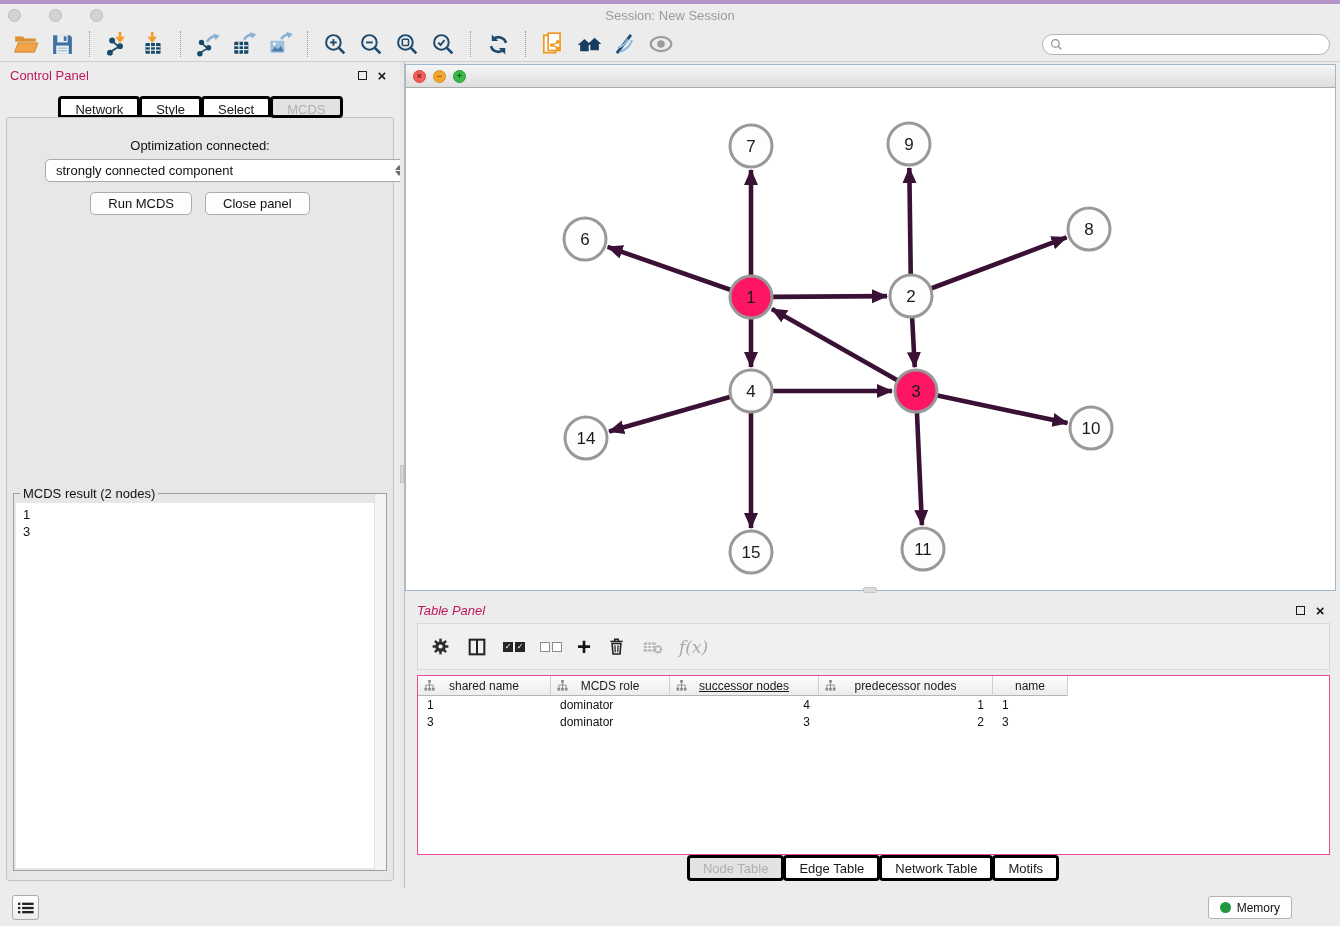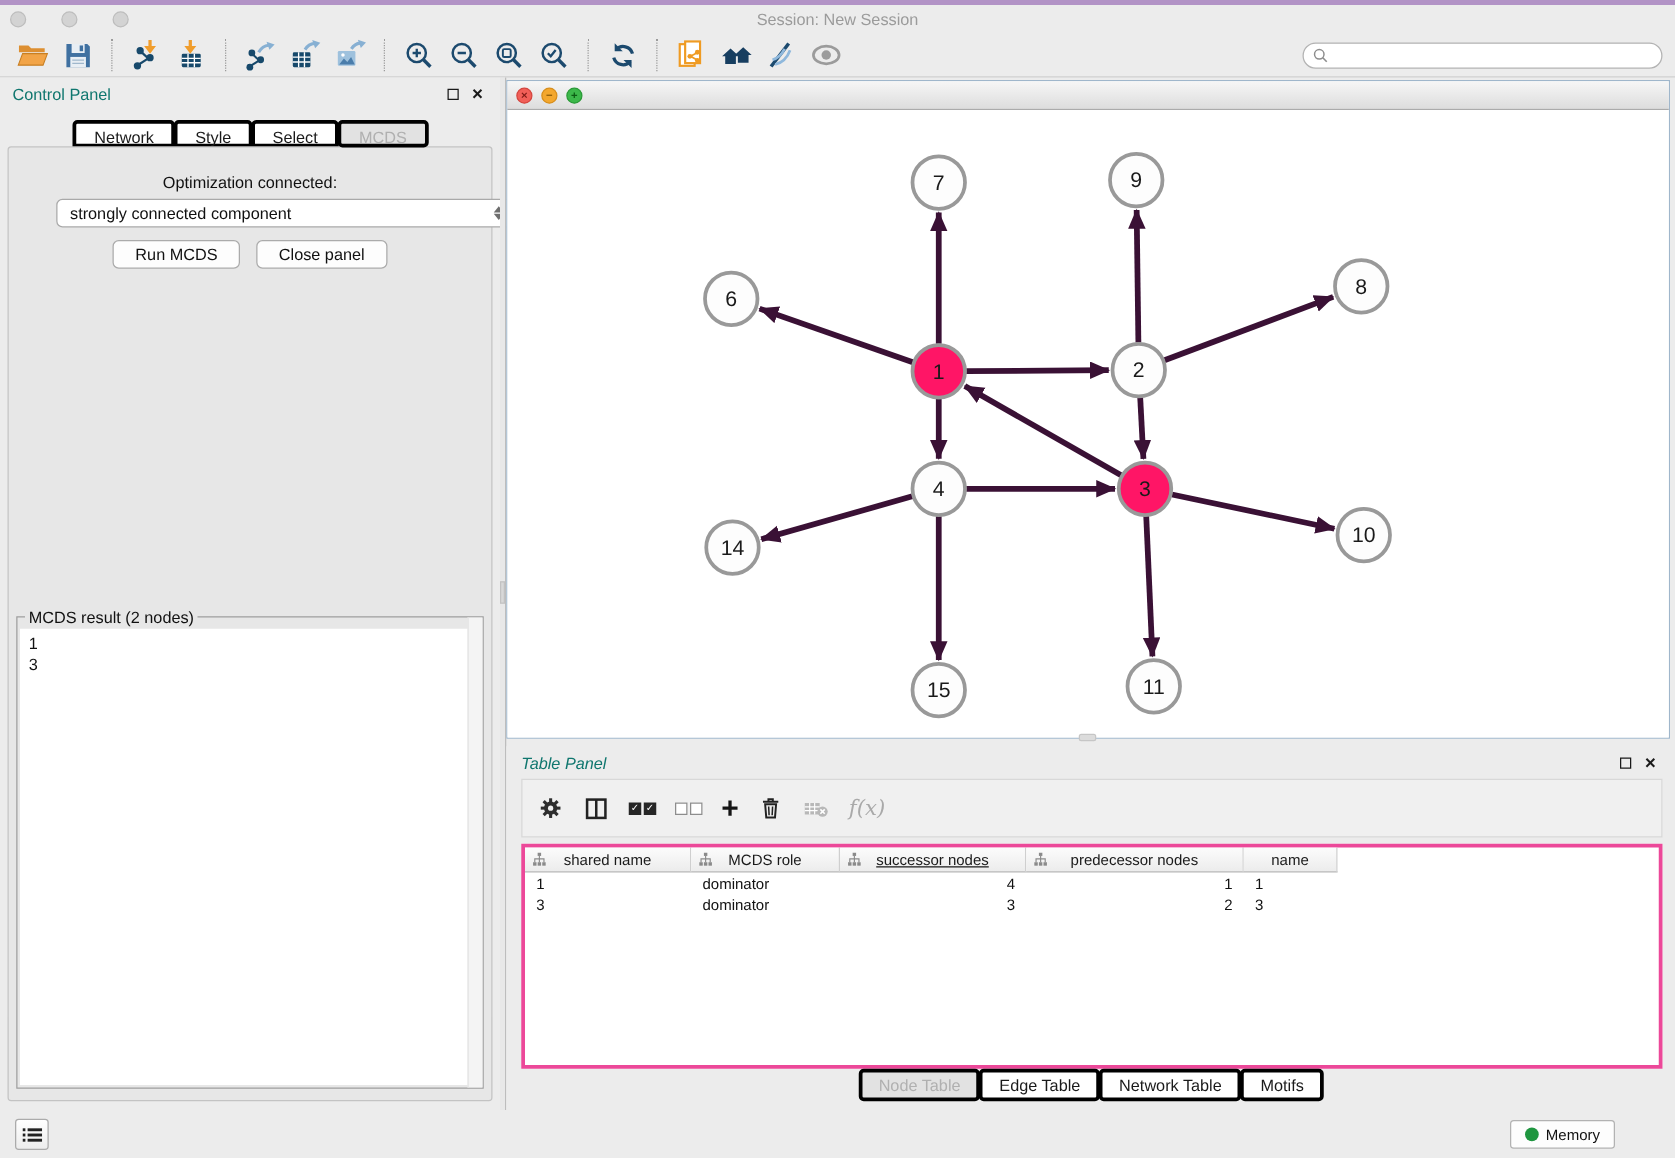--- a/index.html
+++ b/index.html
@@ -17,21 +17,21 @@
              border-bottom:1px solid #cfcfcf; display:flex; align-items:center; padding-left:8px; }
   .tb-icon { width:30px; height:28px; display:flex; align-items:center; justify-content:center; margin:0 3px; }
   .tb-sep { width:1px; height:26px; border-left:1px dotted #9b9b9b; margin:0 9px; }
   .search-box { margin-left:auto; margin-right:10px; width:288px; height:21px; background:#fff;
                 border:1px solid #b3b3b3; border-radius:11px; display:flex; align-items:center; padding:0 7px; }
   .search-box input { border:none; outline:none; flex:1; font-size:12px; background:transparent; margin-left:5px; font-family:inherit; }
 
   
   .control-panel { position:absolute; left:0; top:62px; width:400px; height:826px; background:#ececec; }
   .panel-header { height:26px; display:flex; align-items:center; padding:0 10px; }
-  .panel-title { font-size:13px; color:#0f766e; flex:1; }
+  .panel-title { font-size:13px; color:#be185d; flex:1; }
   .win-btn { width:16px; height:16px; display:flex; align-items:center; justify-content:center; margin-left:4px; }
   .float-glyph { width:9px; height:9px; border:1.5px solid #1a1a1a; display:block; }
   .close-glyph { font-size:15px; font-weight:700; color:#1a1a1a; line-height:1; }
 
   .cp-tabs { position:absolute; left:0; top:34px; width:100%; height:22px; display:flex; justify-content:center; }
   .tab { background:#fff; border:3px solid #000000; padding:3px 14px 2px; font-size:13px; color:#1a1a1a;
          border-radius:4px 4px 0 0; margin-right:-1px; position:relative; }
   .tab.sel { background:#e2e2e2; color:#b0b0b0; border-radius:4px; z-index:1; }
 
   .cp-body { position:absolute; left:6px; top:55px; width:388px; height:764px; background:#e7e7e7;
@@ -77,21 +77,21 @@
   .table-panel { position:absolute; left:405px; top:597px; width:935px; height:291px; background:#ececec; }
   .tp-toolbar { position:absolute; left:12px; right:10px; top:26px; height:47px; background:#f0f0f0;
                 border:1px solid #d8d8d8; display:flex; align-items:center; padding-left:12px; gap:15px; }
   .tpt-icon { display:flex; align-items:center; justify-content:center; height:28px; }
   .chk-pair { display:flex; gap:2px; }
   .chk { width:10px; height:10px; background:#262626; color:#fff; font-size:8px; line-height:10px; text-align:center; }
   .unchk { width:10px; height:10px; background:#fff; border:1.5px solid #8d8d8d; }
   .plus-glyph { font-size:24px; font-weight:700; color:#151515; line-height:1; }
   .fx-glyph { font-family:"DejaVu Serif", serif; font-style:italic; font-size:17px; color:#a9a9a9; }
 
-  .tp-table { position:absolute; left:12px; right:10px; top:78px; bottom:33px; background:#fff; border:3px solid #ec4899; overflow:hidden; }
+  .tp-table { position:absolute; left:12px; right:10px; top:78px; bottom:33px; background:#fff; border:1px solid #ec4899; overflow:hidden; }
   .thead { display:flex; height:20px; }
   .th { background:linear-gradient(#fcfcfc,#ececec); border-right:1px solid #cfcfcf; border-bottom:1px solid #b5b5b5;
         display:flex; align-items:center; justify-content:center; font-size:12px; color:#1a1a1a; position:relative; flex:0 0 auto; }
   .th .tree-ic { position:absolute; left:6px; top:4px; }
   .tr { display:flex; height:17px; align-items:center; font-size:12px; color:#111; }
   .td { flex:0 0 auto; padding:0 9px; white-space:nowrap; overflow:hidden; }
 
   .tp-tabs { position:absolute; left:0; right:0; bottom:7px; display:flex; justify-content:center; }
   .tp-tabs .tab { border-radius:4px; margin-right:-1px; padding:3px 13px 2px; }
   .tp-tabs .tab:first-child { border-radius:4px; }

